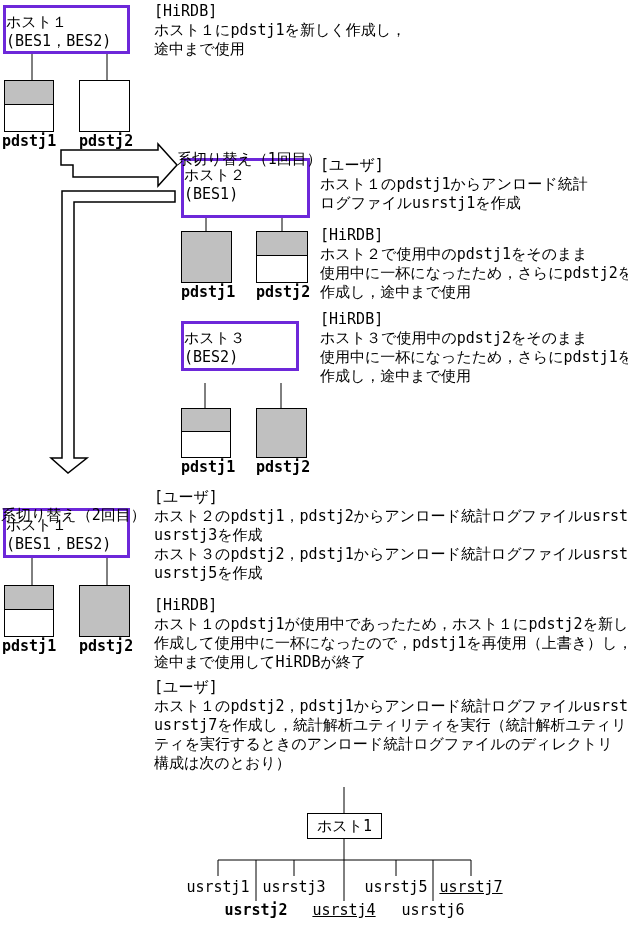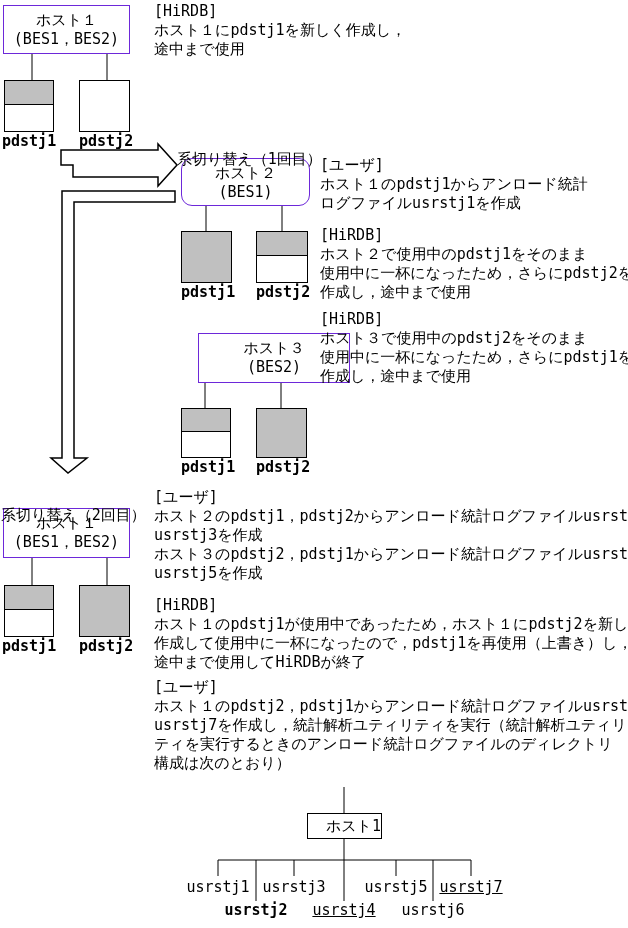--- a/index.html
+++ b/index.html
@@ -5,35 +5,35 @@
   html,body{margin:0;padding:0;background:#fff;}
   #stage{
     position:relative;width:628px;height:928px;background:#fff;
     font-family:"DejaVu Sans Mono",monospace;
     font-size:15px;color:#000;overflow:hidden;
   }
   #lines{position:absolute;left:0;top:0;z-index:1;}
   .note{position:absolute;white-space:pre;line-height:19px;z-index:3;}
   .switch-label{position:absolute;white-space:pre;line-height:19px;z-index:3;margin-top:19px;}
   .host-box{
-    position:absolute;border:1px solid #6d28d9;background:#fff;
-    text-align:center;line-height:19px;padding-top:5px;box-sizing:border-box;z-index:2;
+    position:absolute;border:3px solid #6d28d9;background:#fff;
+    text-align:left;line-height:19px;padding-top:5px;box-sizing:border-box;z-index:2;
   }
   .file-box{
     position:absolute;border:1px solid #000;background:#fff;
     box-sizing:border-box;z-index:2;
   }
   .file-box.full{background:#c0c0c0;}
   .fill-top{
     position:absolute;left:0;top:0;width:100%;height:48%;
     background:#c0c0c0;border-bottom:1px solid #000;box-sizing:border-box;
   }
   .file-label{position:absolute;white-space:pre;line-height:15px;z-index:3;font-weight:bold;}
   .tree-box{
-    position:absolute;border:1px solid #000;background:#fff;text-align:right;
+    position:absolute;border:1px solid #000;background:#fff;text-align:center;
     box-sizing:border-box;z-index:2;
   }
   .leaf-label{position:absolute;transform:translateX(-50%);white-space:pre;line-height:15px;z-index:3;}
 </style>
 </head>
 <body>
 
 <div id="stage">
 
   <svg id="lines" width="628" height="928" viewBox="0 0 628 928">
@@ -102,32 +102,32 @@
     <div>ホスト１</div>
     <div>(BES1，BES2)</div>
   </div>
   <div class="file-box" style="left:4px;top:80px;width:50px;height:52px;">
     <div class="fill-top"></div>
   </div>
   <div class="file-box" style="left:79px;top:80px;width:51px;height:52px;"></div>
   <div class="file-label" style="left:2px;top:134px;">pdstj1</div>
   <div class="file-label" style="left:79px;top:134px;">pdstj2</div>
 
-  <div class="host-box" style="left:181px;top:158px;width:129px;height:48px;border-radius:11px;">
+  <div class="host-box" style="left:181px;top:158px;width:129px;height:60px;">
     <div>ホスト２</div>
     <div>(BES1)</div>
   </div>
   <div class="file-box full" style="left:181px;top:231px;width:51px;height:52px;"></div>
   <div class="file-box" style="left:256px;top:231px;width:52px;height:52px;">
     <div class="fill-top"></div>
   </div>
   <div class="file-label" style="left:181px;top:285px;">pdstj1</div>
   <div class="file-label" style="left:256px;top:285px;">pdstj2</div>
 
-  <div class="host-box" style="left:181px;top:333px;width:152px;height:50px;margin-left:17px;">
+  <div class="host-box" style="left:181px;top:321px;width:118px;height:50px;">
     <div>ホスト３</div>
     <div>(BES2)</div>
   </div>
   <div class="file-box" style="left:181px;top:408px;width:50px;height:50px;">
     <div class="fill-top"></div>
   </div>
   <div class="file-box full" style="left:256px;top:408px;width:51px;height:50px;"></div>
   <div class="file-label" style="left:181px;top:460px;">pdstj1</div>
   <div class="file-label" style="left:256px;top:460px;">pdstj2</div>
 

